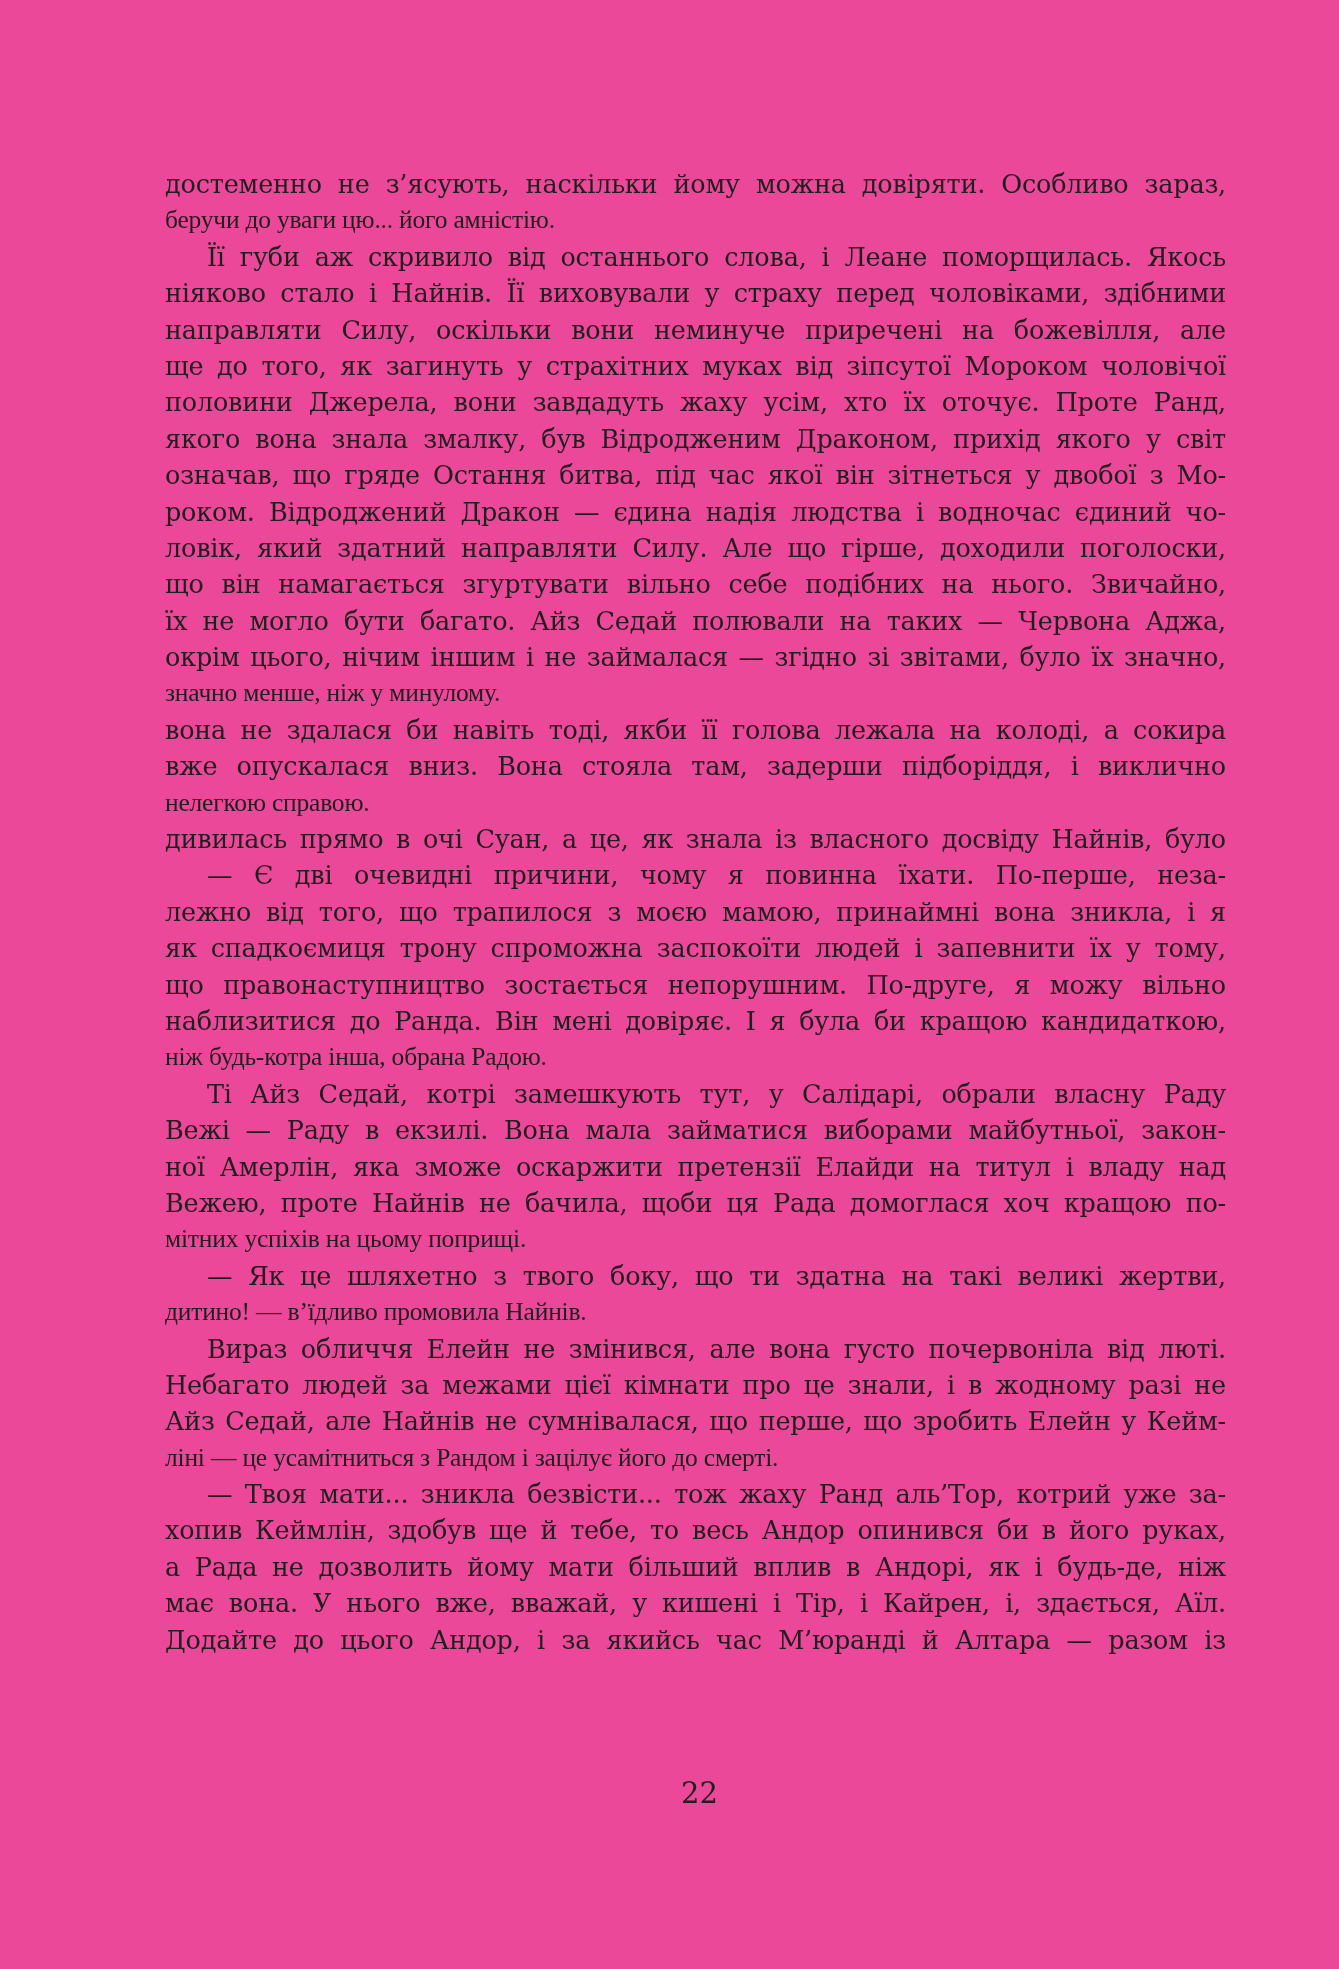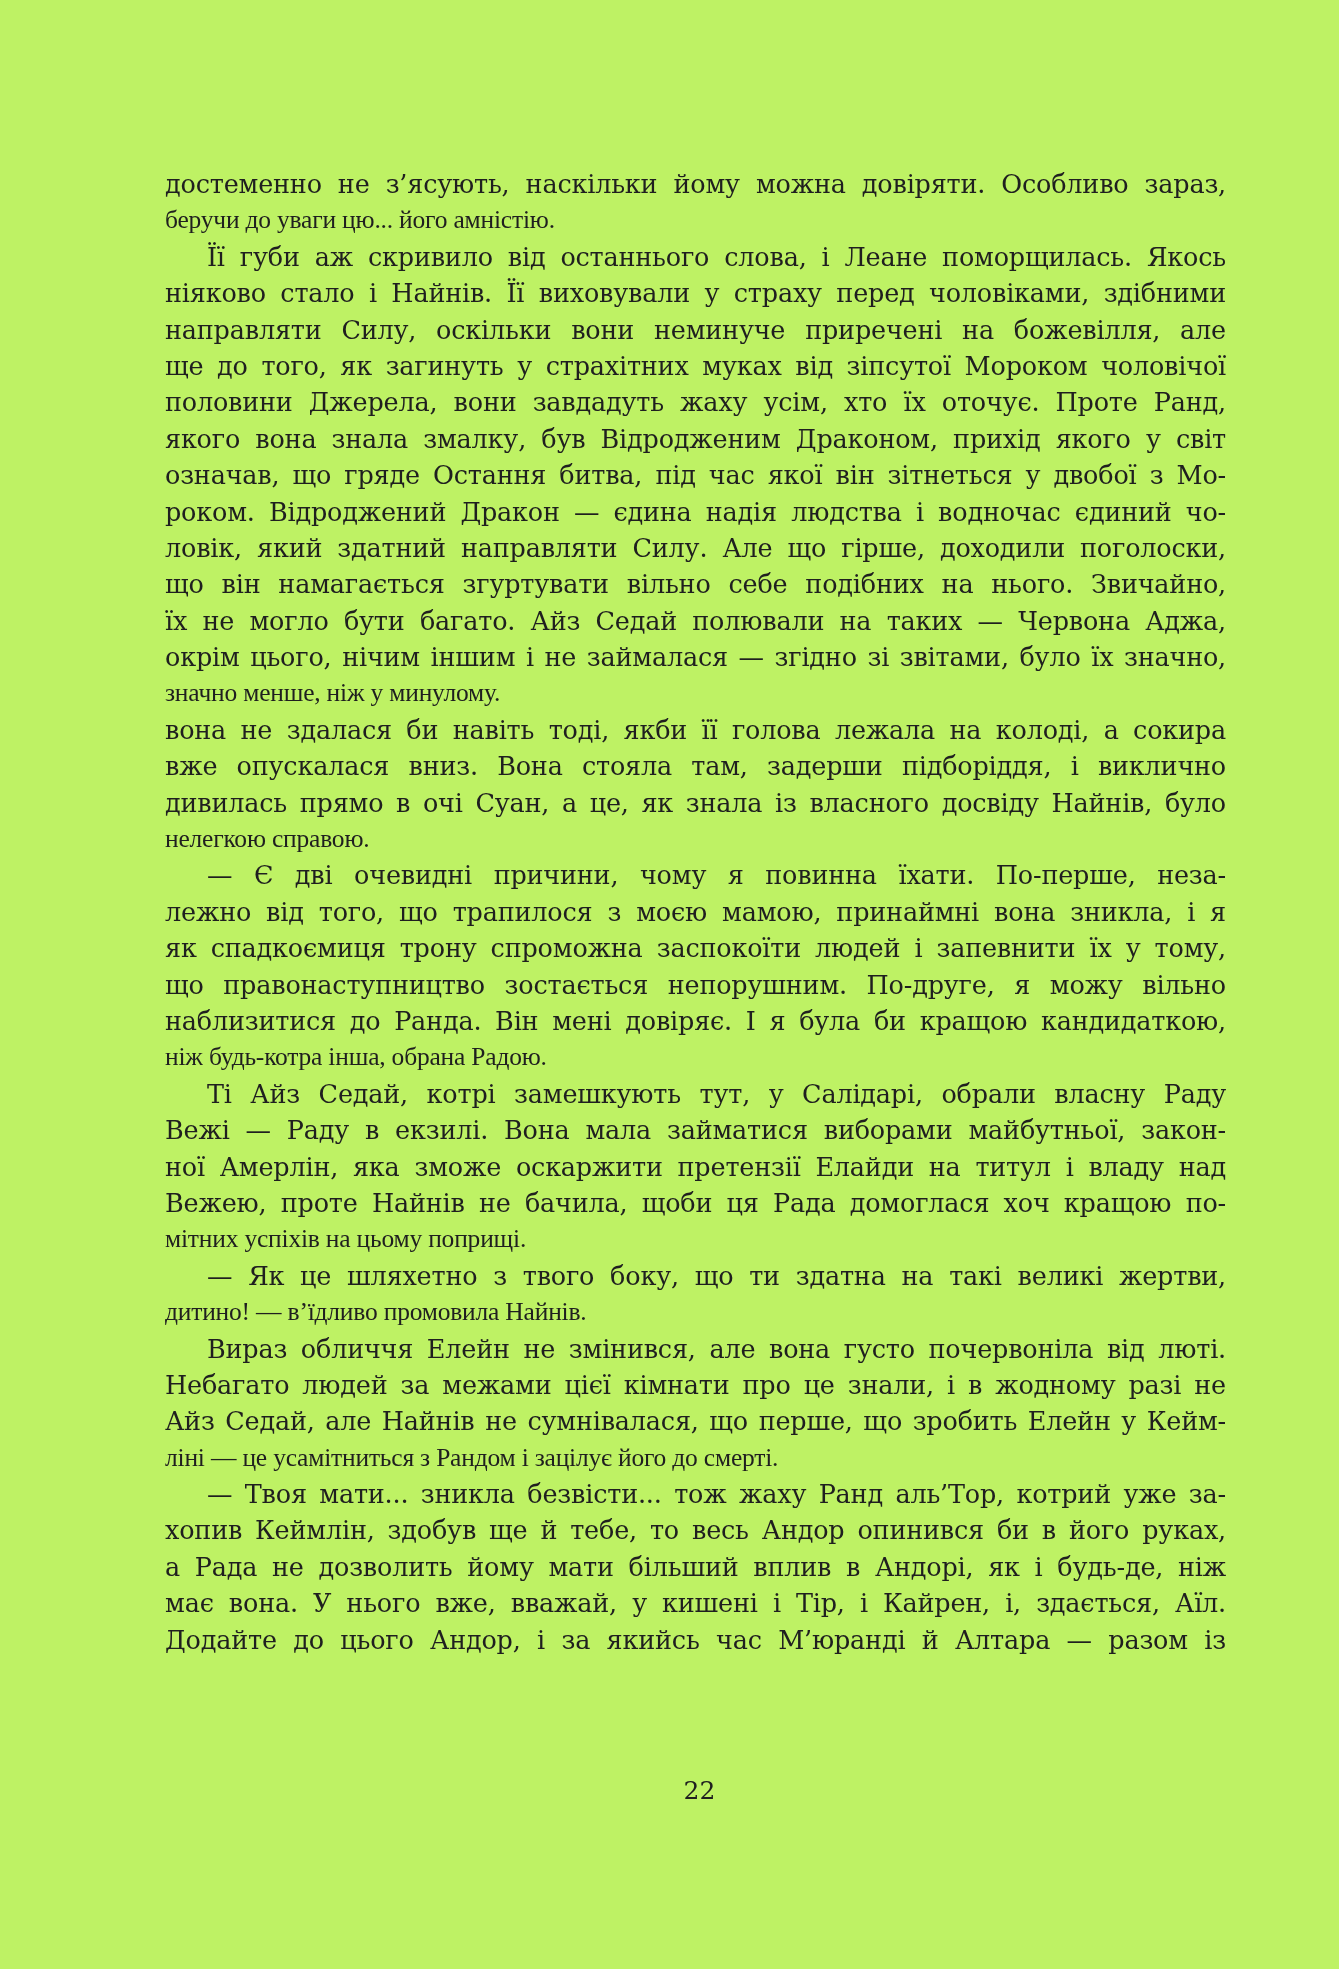--- a/index.html
+++ b/index.html
@@ -1,17 +1,17 @@
 <!DOCTYPE html>
 <html><head>
 <meta charset="utf-8">
 <style>
   html, body { margin: 0; padding: 0; background: #ffffff; }
   body { width: 1339px; height: 1969px; position: relative; overflow: hidden; }
-  .page { position: absolute; left: 0; top: 0; width: 1339px; height: 1969px; background: #bef264; }
+  .page { position: absolute; left: 0; top: 0; width: 1339px; height: 1969px; background: #ec4899; }
   .text-block {
     position: absolute;
     left: 165px;
     top: 166px;
     width: 1061px;
     font-family: "DejaVu Serif", "Liberation Serif", serif;
     font-size: 25.5px;
     line-height: 36.4px;
     color: #1f1f1f;
     letter-spacing: -0.2px;
@@ -25,21 +25,21 @@
   .line.full { text-align: justify; text-align-last: justify; white-space: normal; }
   .line.end { text-align: left; font-family: Liberation Serif, serif; }
   .line.indent { padding-left: 42px; }
   .page-number {
     position: absolute;
     left: 0;
     width: 1339px;
     top: 1776px;
     text-align: center;
     font-family: "DejaVu Serif", "Liberation Serif", serif;
-    font-size: 25px;
+    font-size: 29px;
     color: #1f1f1f;
     padding-left: 60px;
     box-sizing: border-box;
   }
 </style>
 </head>
 <body>
 
 <div class="page">
   <div class="text-block" id="text-block">
@@ -53,22 +53,22 @@
       <span class="line full">якого вона знала змалку, був Відродженим Драконом, прихід якого у світ</span>
       <span class="line full">означав, що гряде Остання битва, під час якої він зітнеться у двобої з Мо-</span>
       <span class="line full">роком. Відроджений Дракон — єдина надія людства і водночас єдиний чо-</span>
       <span class="line full">ловік, який здатний направляти Силу. Але що гірше, доходили поголоски,</span>
       <span class="line full">що він намагається згуртувати вільно себе подібних на нього. Звичайно,</span>
       <span class="line full">їх не могло бути багато. Айз Седай полювали на таких — Червона Аджа,</span>
       <span class="line full">окрім цього, нічим іншим і не займалася — згідно зі звітами, було їх значно,</span>
       <span class="line end">значно менше, ніж у минулому.</span>
       <span class="line full">вона не здалася би навіть тоді, якби її голова лежала на колоді, а сокира</span>
       <span class="line full">вже опускалася вниз. Вона стояла там, задерши підборіддя, і викличнo</span>
+      <span class="line end">нелегкою справою.</span>
       <span class="line full">дивилась прямо в очі Суан, а це, як знала із власного досвіду Найнів, було</span>
-      <span class="line end">нелегкою справою.</span>
       <span class="line full indent">— Є дві очевидні причини, чому я повинна їхати. По-перше, неза-</span>
       <span class="line full">лежно від того, що трапилося з моєю мамою, принаймні вона зникла, і я</span>
       <span class="line full">як спадкоємиця трону спроможна заспокоїти людей і запевнити їх у тому,</span>
       <span class="line full">що правонаступництво зостається непорушним. По-друге, я можу вільно</span>
       <span class="line full">наблизитися до Ранда. Він мені довіряє. І я була би кращою кандидаткою,</span>
       <span class="line end">ніж будь-котра інша, обрана Радою.</span>
       <span class="line full indent">Ті Айз Седай, котрі замешкують тут, у Салідарі, обрали власну Раду</span>
       <span class="line full">Вежі — Раду в екзилі. Вона мала займатися виборами майбутньої, закон-</span>
       <span class="line full">ної Амерлін, яка зможе оскаржити претензії Елайди на титул і владу над</span>
       <span class="line full">Вежею, проте Найнів не бачила, щоби ця Рада домоглася хоч кращою по-</span>

